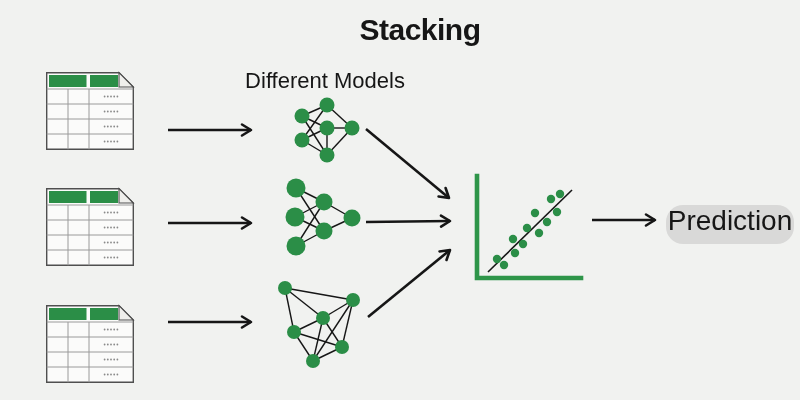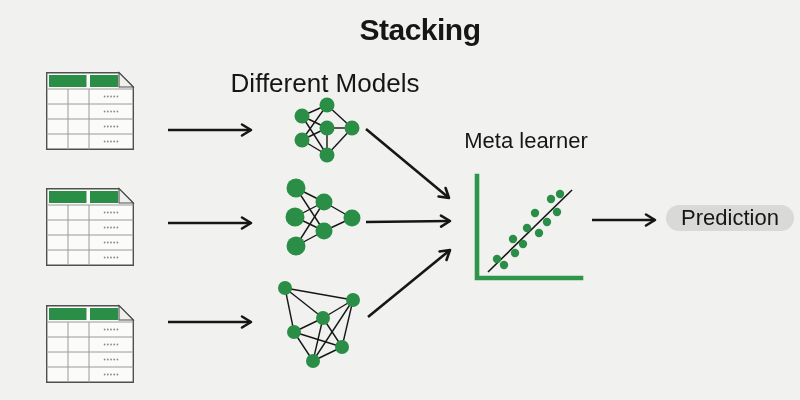--- a/index.html
+++ b/index.html
@@ -8,28 +8,28 @@
     width:800px; height:400px;
     background:var(--background,#f1f2f0);
     font-family:"Liberation Sans", sans-serif;
     color:var(--ink,#161616);
     overflow:hidden;
     padding-left:15px;
   }
   .diagram-svg { position:absolute; left:0; top:0; }
   .label { position:absolute; text-align:center; white-space:nowrap; }
   .title-label { top:13px; left:300px; width:240px; font-size:30px; font-weight:700; letter-spacing:-0.5px; }
-  .models-label { top:68px; left:230px; width:190px; font-size:26px; }
+  .models-label { top:68px; left:230px; width:190px; font-size:22px; }
   .meta-label   { top:128px; left:441px; width:170px; font-size:22px; }
   .prediction-pill {
-    position:absolute; left:666px; top:205px; width:128px; height:26px;
+    position:absolute; left:666px; top:205px; width:128px; height:39px;
     background:var(--pill-bg,#d9d9d8);
     border-radius:17px;
-    display:flex; align-items:flex-end; justify-content:center;
-    font-size:22px;
+    display:flex; align-items:flex-start; justify-content:center;
+    font-size:28px;
   }
 </style>
 </head>
 <body>
 
 <div class="canvas">
 
   <svg class="diagram-svg" width="800" height="400" viewBox="0 0 800 400">
     <defs>
       <marker id="ah" markerUnits="userSpaceOnUse" markerWidth="18" markerHeight="18" refX="12" refY="8" orient="auto">
@@ -178,19 +178,18 @@
       </g>
     </g>
 
     <g stroke="#161616" stroke-width="2.6" fill="none">
       <path d="M592,220 H655" marker-end="url(#ah)"></path>
     </g>
   </svg>
 
   <div class="label title-label">Stacking</div>
   <div class="label models-label">Different Models</div>
-  <div class="label meta-label">Meta learner</div>
 
   <div class="prediction-pill">
     <span>Prediction</span>
   </div>
 
 </div>
 
 </body></html>

